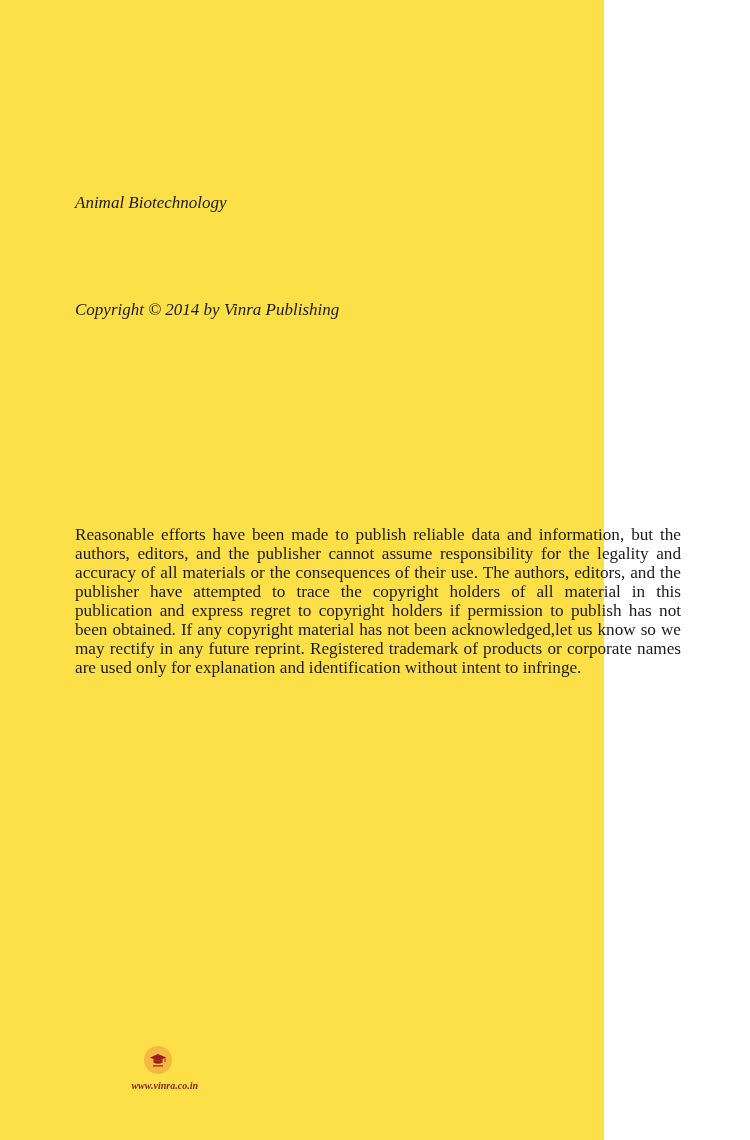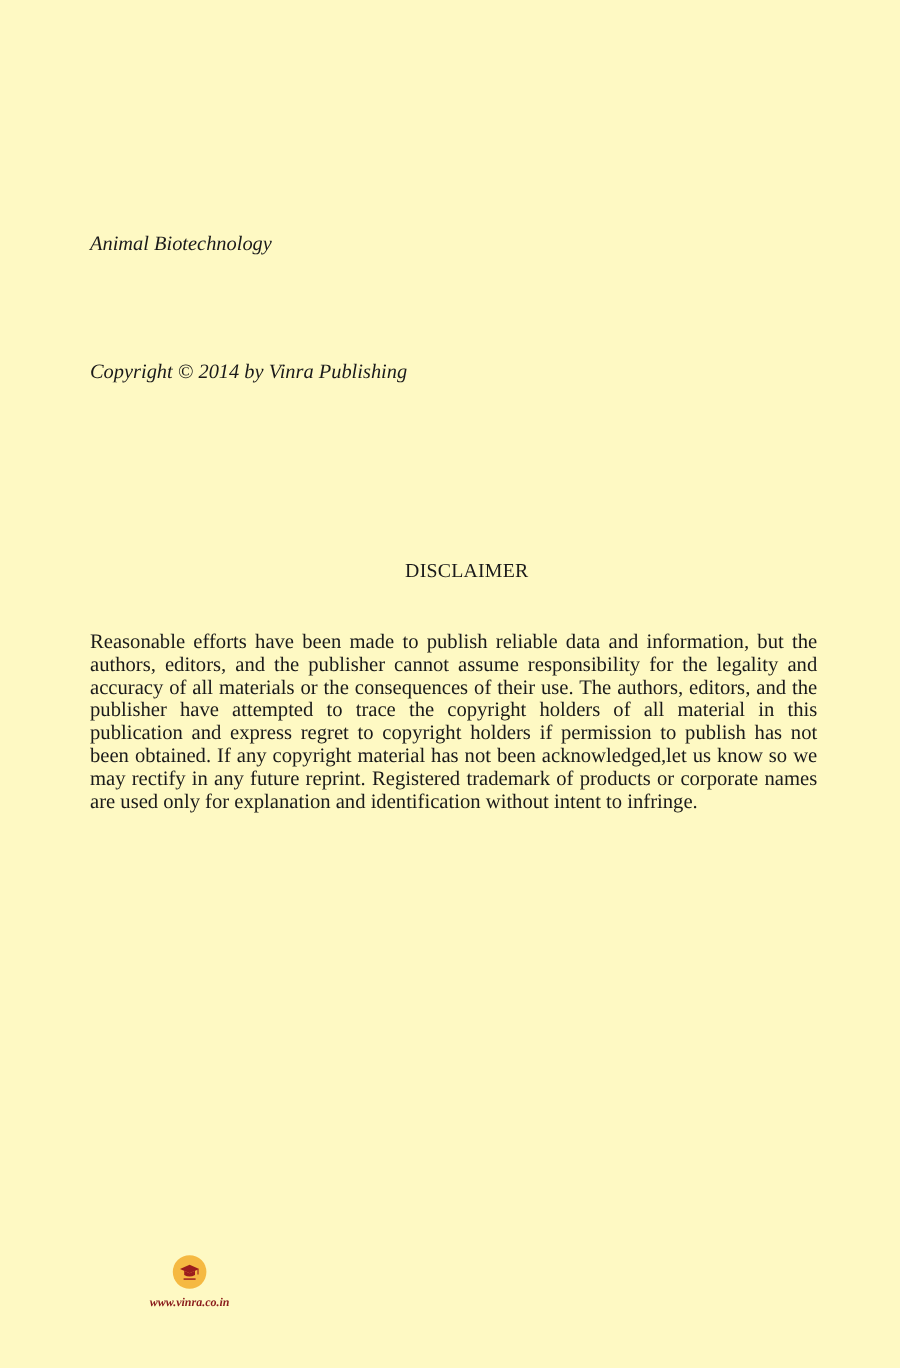--- a/index.html
+++ b/index.html
@@ -11,22 +11,22 @@
       width: 750px;
       height: 1140px;
       position: relative;
       overflow: hidden;
       font-family: "DejaVu Serif", "Liberation Serif", serif;
       color: #1a1a1a;
     }
     .page {
       position: absolute;
       left: 0; top: 0;
-      width: 750px; height: 1140px;
-      background: #fef9c3;
+      width: 604px; height: 1140px;
+      background: #fde047;
     }
     .italic-line {
       position: absolute;
       left: 75px;
       font-family: "Liberation Serif", "DejaVu Serif", serif;
       font-style: italic;
       font-size: 17px;
       color: #1a1a1a;
       white-space: nowrap;
     }
@@ -75,39 +75,38 @@
       background: #f5b942;
       display: flex;
       align-items: center;
       justify-content: center;
     }
     .logo-url {
       position: absolute;
       left: 0;
       top: 34px;
       width: 80px;
-      text-align: center;
+      text-align: right;
       font-family: "Liberation Serif", "DejaVu Serif", serif;
       font-style: italic;
       font-weight: bold;
       font-size: 10px;
       color: #8a1c1c;
       white-space: nowrap;
     }
   </style>
 </head>
 <body>
 
 <div class="page">
 
   <div class="italic-line book-title">Animal Biotechnology</div>
 
   <div class="italic-line copyright">Copyright © 2014 by Vinra Publishing</div>
 
-  <div class="disclaimer-heading">DISCLAIMER</div>
 
   <p class="para para-1" style="margin:0;">Reasonable efforts have been made to publish reliable data and information, but the authors, editors, and the publisher cannot assume responsibility for the legality and accuracy of all materials or the consequences of their use. The authors, editors, and the publisher have attempted to trace the copyright holders of all material in this publication and express regret to copyright holders if permission to publish has not been obtained. If any copyright material has not been acknowledged,let us know so we may rectify in any future reprint. Registered trademark of products or corporate names are used only for explanation and identification without intent to infringe.</p>
 
 
   <div class="logo">
     <div class="logo-badge">
       <svg width="18" height="18" viewBox="0 0 18 18">
         <polygon points="9,3 17,6.5 9,10 1,6.5" fill="#9b1d1d"></polygon>
         <path d="M4.5,8 L4.5,11.5 Q9,14 13.5,11.5 L13.5,8 L9,10 Z" fill="#9b1d1d"></path>
         <line x1="16" y1="6.8" x2="16" y2="11" stroke="#9b1d1d" stroke-width="0.9"></line>

